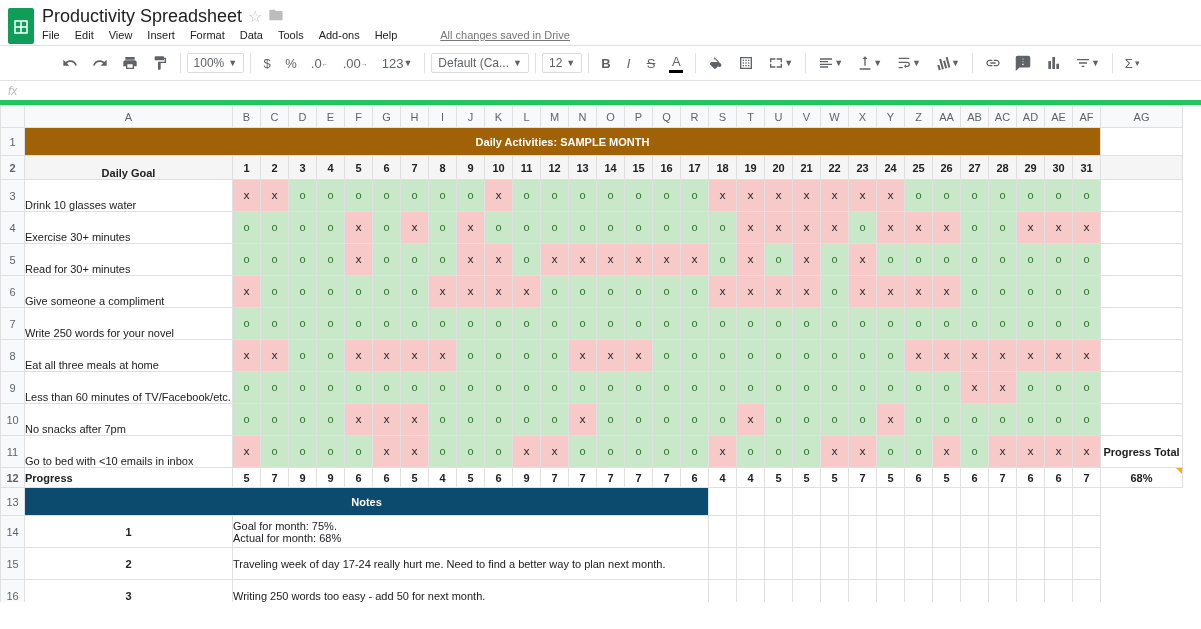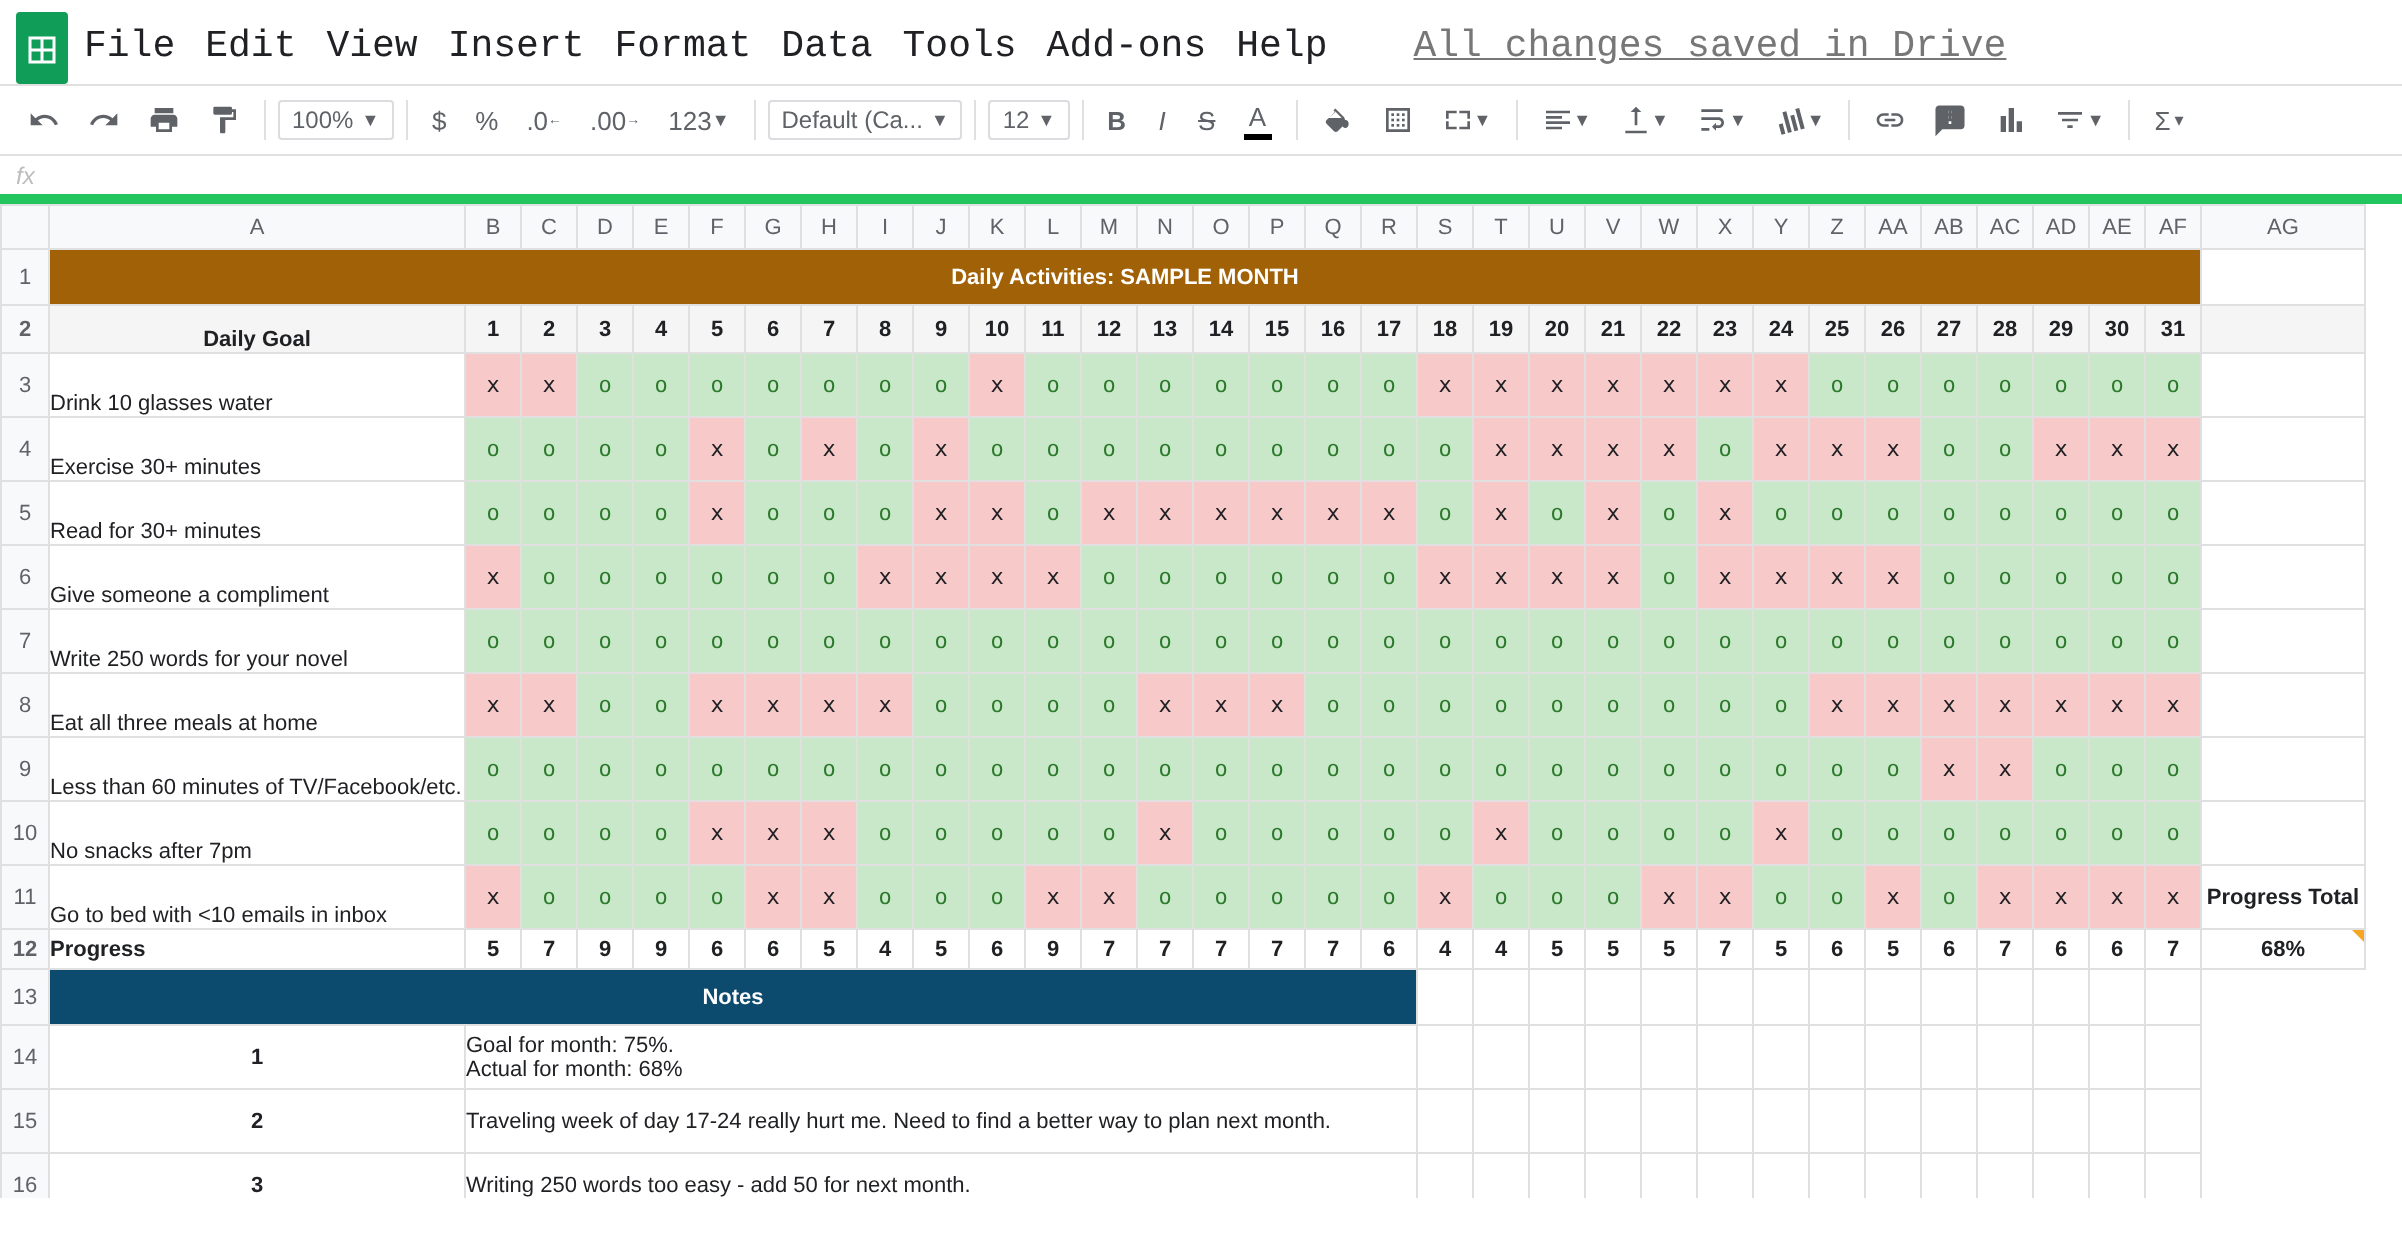--- a/index.html
+++ b/index.html
@@ -5,25 +5,25 @@
   * { box-sizing: border-box; }
   body { margin: 0; font-family: Arial, sans-serif; font-size: 13px; background: #fff; color: #202124; user-select: none; }
   
   .titlebar { display: flex; align-items: center; padding: 6px 8px 0 8px; }
   .sheets-icon { width: 26px; height: 36px; background: #0f9d58; border-radius: 2px; display: flex; align-items: center; justify-content: center; margin-right: 8px; }
   .sheets-icon svg { fill: #fff; }
   .title-area { display: flex; flex-direction: column; }
   .doc-title-row { display: flex; align-items: center; gap: 6px; }
   .doc-title { font-size: 18px; color: #202124; }
   .star-icon, .folder-icon { color: #bdbdbd; font-size: 16px; }
-  .menubar { display: flex; gap: 15px; font-size: 19px; color: #202124; padding: 2px 0 4px 0; align-items: center; font-family: Liberation Mono, monospace; }
+  .menubar { display: flex; gap: 15px; font-size: 11px; color: #202124; padding: 2px 0 4px 0; align-items: center; }
   .menubar span { cursor: pointer; }
   .savedmsg { color: #777; text-decoration: underline; margin-left: 28px; }
   
-  .toolbar { display: flex; align-items: center; padding: 4px 8px; border-top: 1px solid #e0e0e0; border-bottom: 1px solid #e0e0e0; gap: 2px; font-size: 13px; color: #5f6368; height: 36px; }
+  .toolbar { display: flex; align-items: center; padding: 4px 8px; border-top: 1px solid #e0e0e0; border-bottom: 1px solid #e0e0e0; gap: 2px; font-size: 13px; color: #5f6368; height: 36px; justify-content: center; }
   .tbtn { padding: 4px 6px; display: flex; align-items: center; justify-content: center; min-width: 20px; cursor: pointer; border-radius: 2px; }
   .sep { width: 1px; height: 20px; background: #e0e0e0; margin: 0 4px; }
   .zoom, .font-dd, .size-dd { border: 1px solid #dadce0; padding: 2px 6px; font-size: 12px; border-radius: 2px; display: flex; align-items: center; gap: 4px; }
   .dd-arrow { font-size: 9px; color: #5f6368; }
   .color-strip { width: 14px; height: 3px; background: #000; }
   .text-color-btn { display: flex; flex-direction: column; align-items: center; gap: 1px; }
   
   .fx-bar { display: flex; align-items: center; border-bottom: 5px solid #22c55e; height: 24px; padding: 0 8px; font-style: italic; color: #bdbdbd; font-size: 12px; }
   
   .sheet-wrap { overflow: auto; height: calc(629px - 72px - 36px - 24px); }
@@ -60,20 +60,29 @@
 
 <div class="titlebar">
   <div class="sheets-icon">
     <svg width="16" height="20" viewBox="0 0 16 20">
         <rect x="2" y="5" width="12" height="12" fill="none" stroke="#fff" stroke-width="1.5"></rect>
         <line x1="2" y1="11" x2="14" y2="11" stroke="#fff" stroke-width="1.5"></line>
         <line x1="8" y1="5" x2="8" y2="17" stroke="#fff" stroke-width="1.5"></line>
       </svg>
   </div>
   <div class="title-area">
+    <div class="doc-title-row">
+      <span class="doc-title">Productivity Spreadsheet</span>
+      <span class="star-icon">☆</span>
+      <span class="folder-icon">
+        <svg class="ico" viewBox="0 0 24 24">
+            <path d="M10 4H4c-1.1 0-2 .9-2 2v12c0 1.1.9 2 2 2h16c1.1 0 2-.9 2-2V8c0-1.1-.9-2-2-2h-8l-2-2z" fill="#bdbdbd"></path>
+          </svg>
+      </span>
+    </div>
     <div class="menubar">
       <span>File</span>
       <span>Edit</span>
       <span>View</span>
       <span>Insert</span>
       <span>Format</span>
       <span>Data</span>
       <span>Tools</span>
       <span>Add-ons</span>
       <span>Help</span>

